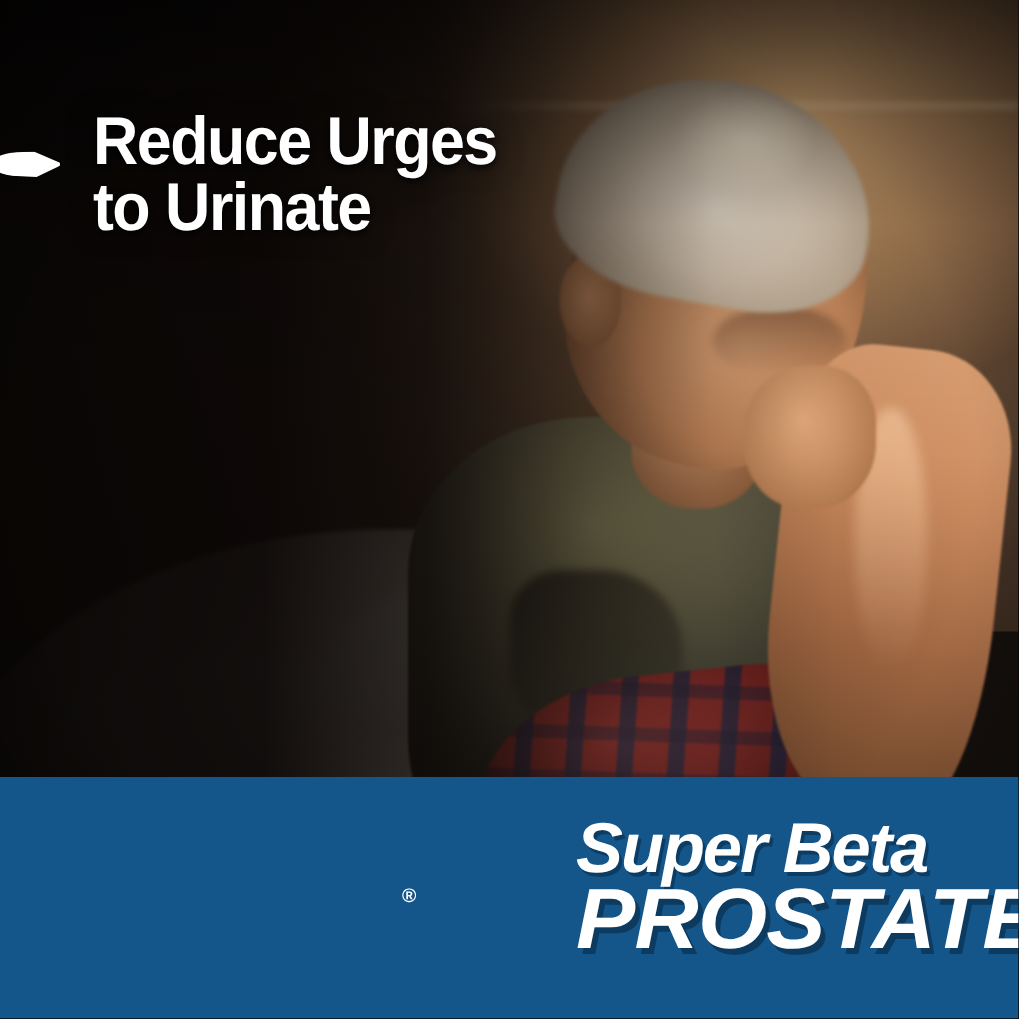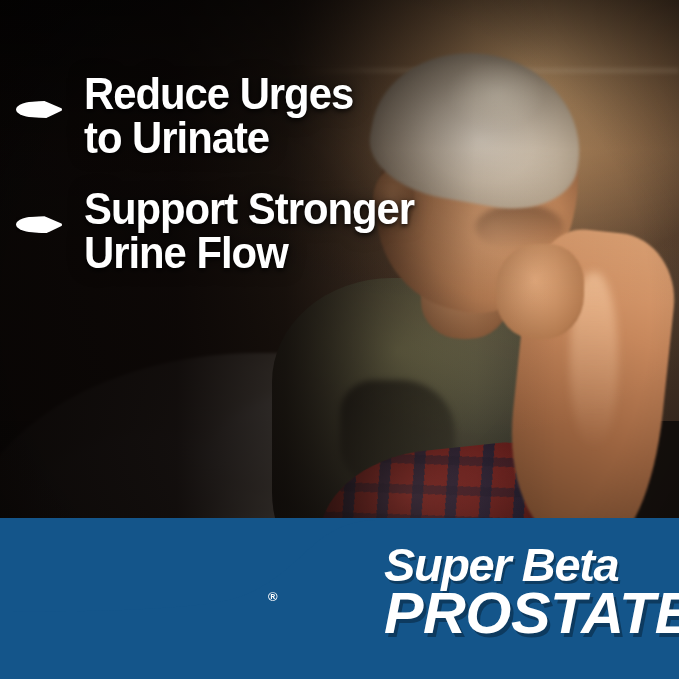--- a/index.html
+++ b/index.html
@@ -217,21 +217,20 @@
   .vignette {
     position: absolute; inset: 0;
     background: radial-gradient(ellipse 88% 88% at 50% 46%, rgba(0,0,0,0) 52%, rgba(0,0,0,0.55) 100%);
   }
 
   
   .benefits {
     position: absolute;
     left: 0; top: 72px;
     width: 520px;
-    padding-left: 22px;
   }
   .benefit {
     display: flex;
     align-items: flex-start;
     margin-bottom: 27px;
   }
   .bullet-wrap {
     flex: 0 0 62px;
     padding-top: 29px;
   }
@@ -370,27 +369,20 @@
   <div class="benefits">
 
     <div class="benefit">
       <div class="bullet-wrap">
         <div class="bullet-dash"></div>
       </div>
       <div class="benefit-text">Reduce Urges
 to Urinate</div>
     </div>
 
-    <div class="benefit">
-      <div class="bullet-wrap">
-        <div class="bullet-dash"></div>
-      </div>
-      <div class="benefit-text">Support Stronger
-Urine Flow</div>
-    </div>
 
 
   </div>
 
   <div class="brand-panel"></div>
 
   <div class="brand-swoop">
     <svg width="719" height="120" viewBox="0 0 719 120" xmlns="http://www.w3.org/2000/svg">
       <path d="M0,112 L0,120 L719,120 L719,40 C719,29 710,20 699,20 L400,20
                C372,20 352,28 330,48 C308,68 288,88 256,98

